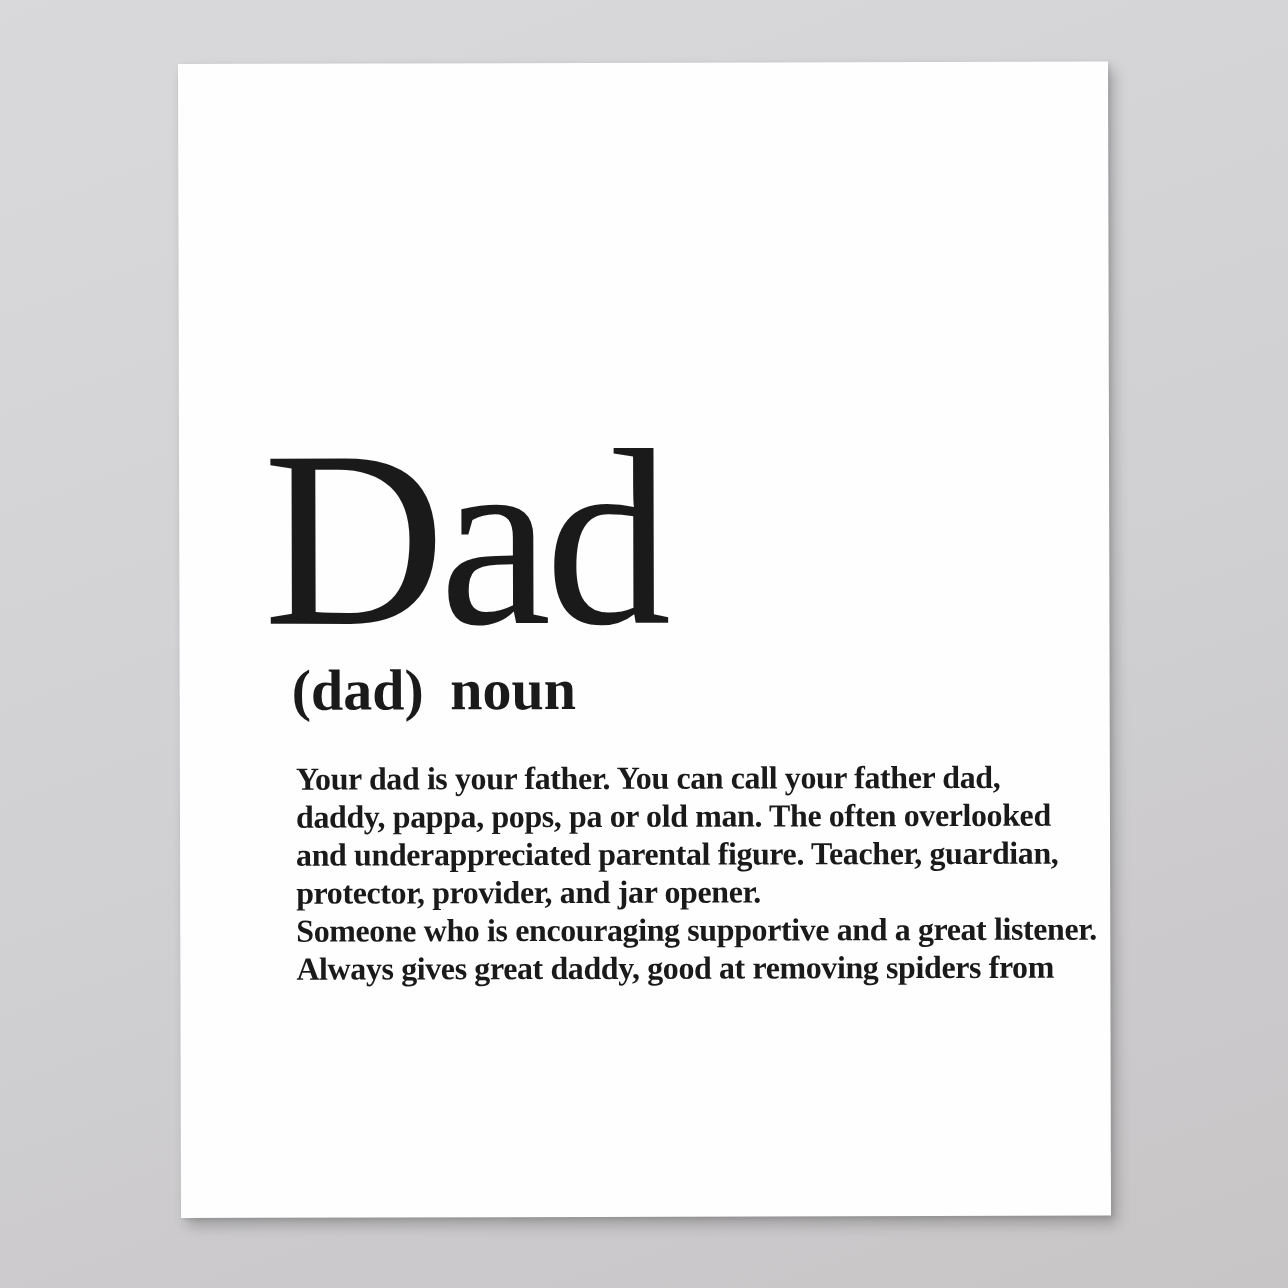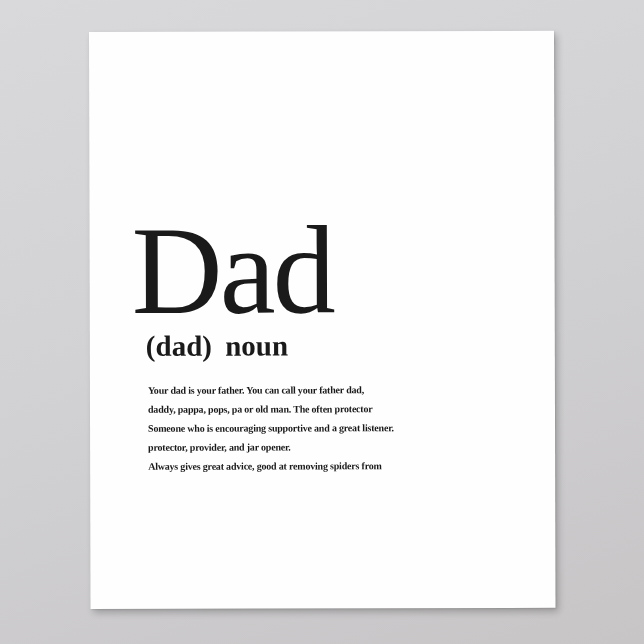--- a/index.html
+++ b/index.html
@@ -58,39 +58,40 @@
   }
 
   .poster-definition {
     position: absolute;
     left: 58px;
     top: 349px;
     color: var(--ink, #1a1a1a);
   }
 
   .definition-line {
-    font-size: 10px;
+    font-size: 16px;
     font-weight: bold;
     line-height: 19px;
     letter-spacing: -0.2px;
     white-space: nowrap;
   }
 </style>
 </head>
 <body>
 
 <div class="wall">
   <div class="poster">
 
     <div class="poster-title">Dad</div>
 
     <div class="poster-pronunciation">(dad) noun</div>
 
     <div class="poster-definition">
       <div class="definition-line">Your dad is your father. You can call your father dad,</div>
-      <div class="definition-line">daddy, pappa, pops, pa or old man. The often protector</div>
+      <div class="definition-line">daddy, pappa, pops, pa or old man. The often overlooked</div>
+      <div class="definition-line">and underappreciated parental figure. Teacher, guardian,</div>
+      <div class="definition-line">protector, provider, and jar opener.</div>
       <div class="definition-line">Someone who is encouraging supportive and a great listener.</div>
-      <div class="definition-line">protector, provider, and jar opener.</div>
-      <div class="definition-line">Always gives great advice, good at removing spiders from</div>
+      <div class="definition-line">Always gives great daddy, good at removing spiders from</div>
     </div>
 
   </div>
 </div>
 
 </body></html>

